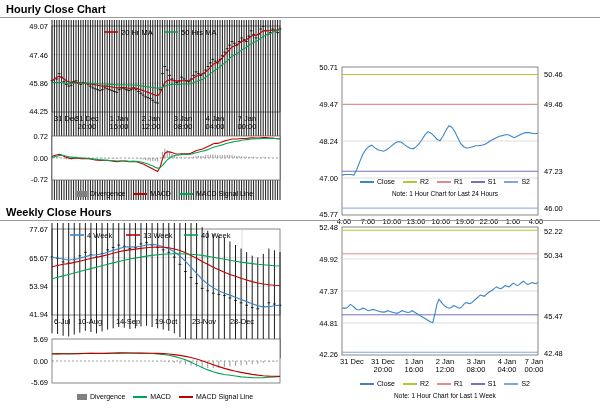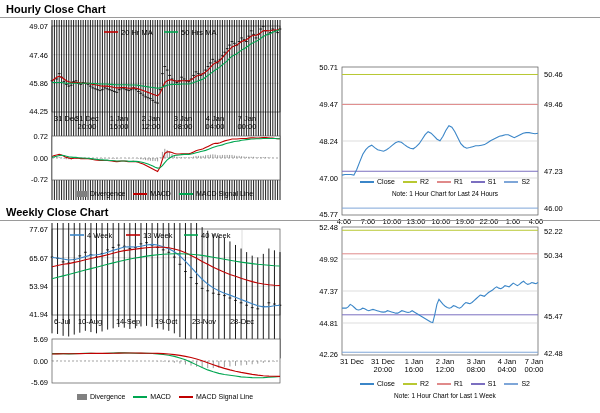--- a/index.html
+++ b/index.html
@@ -455,21 +455,21 @@
     <span>S1</span>
   </span>
   <span class="legend-item">
     <span class="legend-swatch" style="background:#7ea6d8"></span>
     <span>S2</span>
   </span>
 </div>
 <div class="panel note" style="left:300px;top:190px;width:290px;">Note: 1 Hour Chart for Last 24 Hours</div>
 
 <div class="panel" style="left:6px;top:206px;width:588px;">
-  <div class="section-title">Weekly Close Chart</div>
+  <div class="section-title">Weekly Close Hours</div>
 </div>
 <div class="panel" style="left:0px;top:220px;width:600px;height:1px;background:#9a9a9a;"></div>
 
 <div class="panel" style="left:4px;top:223px;width:290px;height:180px;text-decoration:underline;">
   <svg width="290" height="180" viewBox="0 0 290 180">
     <g>
       <rect x="48" y="6" width="228" height="86" fill="#ffffff" stroke="#555" stroke-width="0.7"></rect>
       <line x1="48" y1="34.7" x2="276" y2="34.7" stroke="#c8c8c8" stroke-width="0.6"></line>
       <line x1="48" y1="63.3" x2="276" y2="63.3" stroke="#c8c8c8" stroke-width="0.6"></line>
       <line x1="86" y1="6" x2="86" y2="92" stroke="#c8c8c8" stroke-width="0.6"></line>

